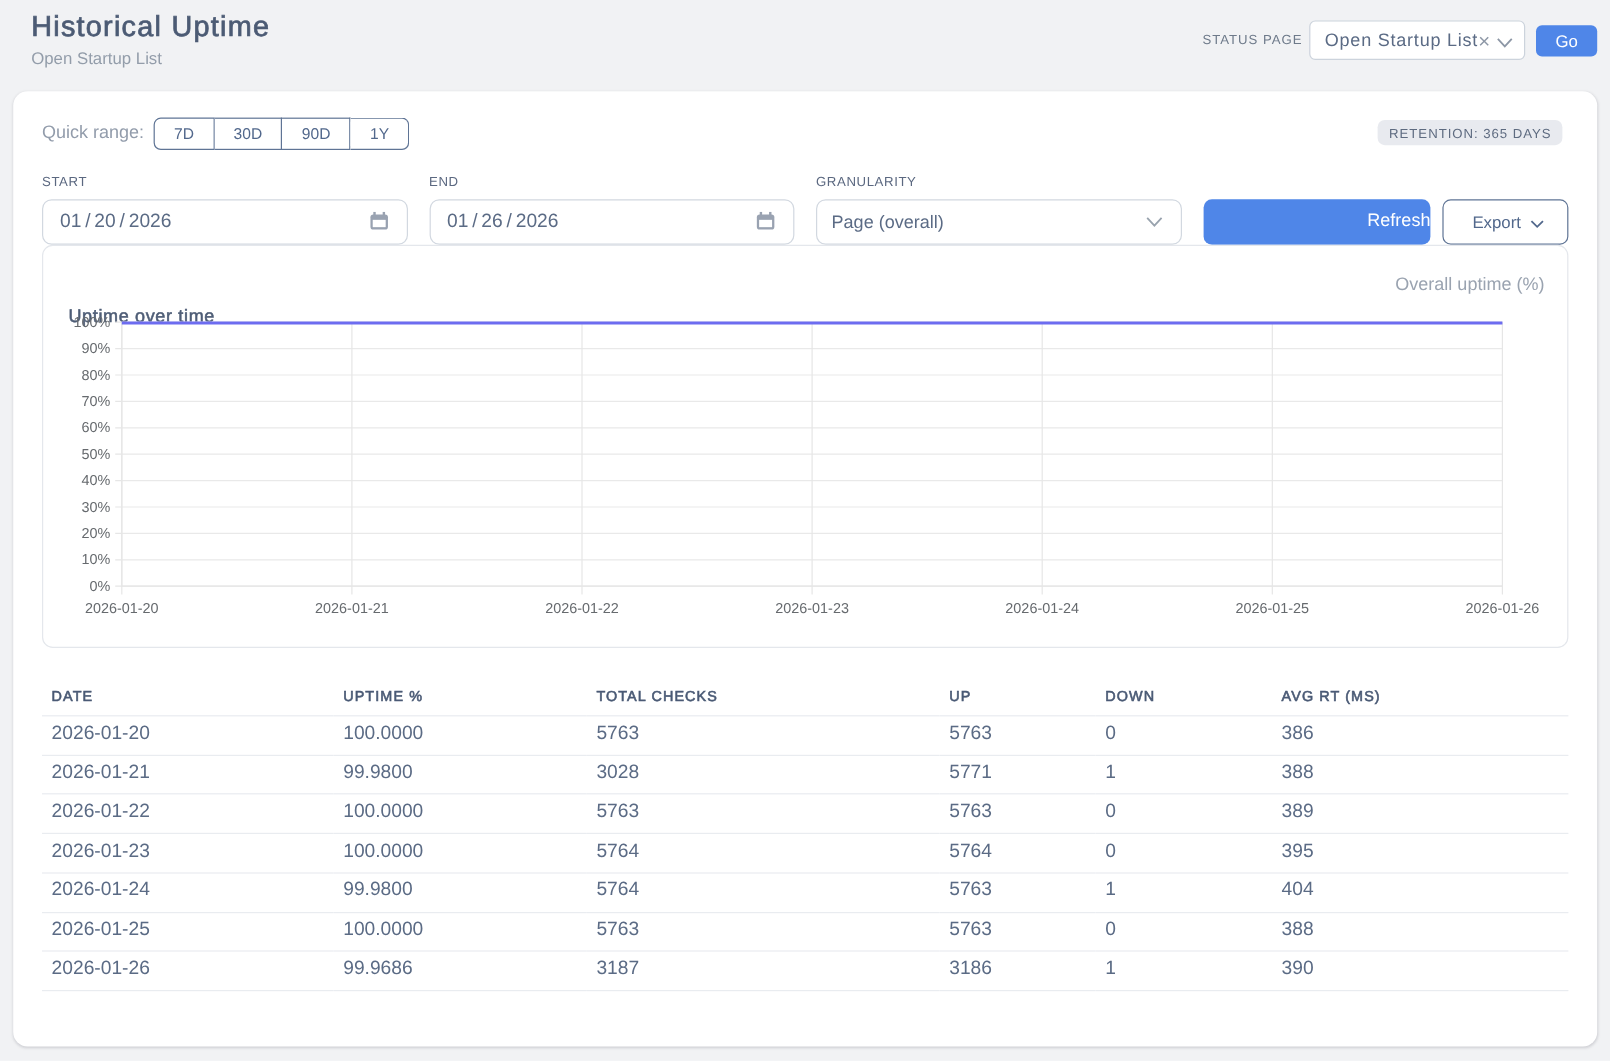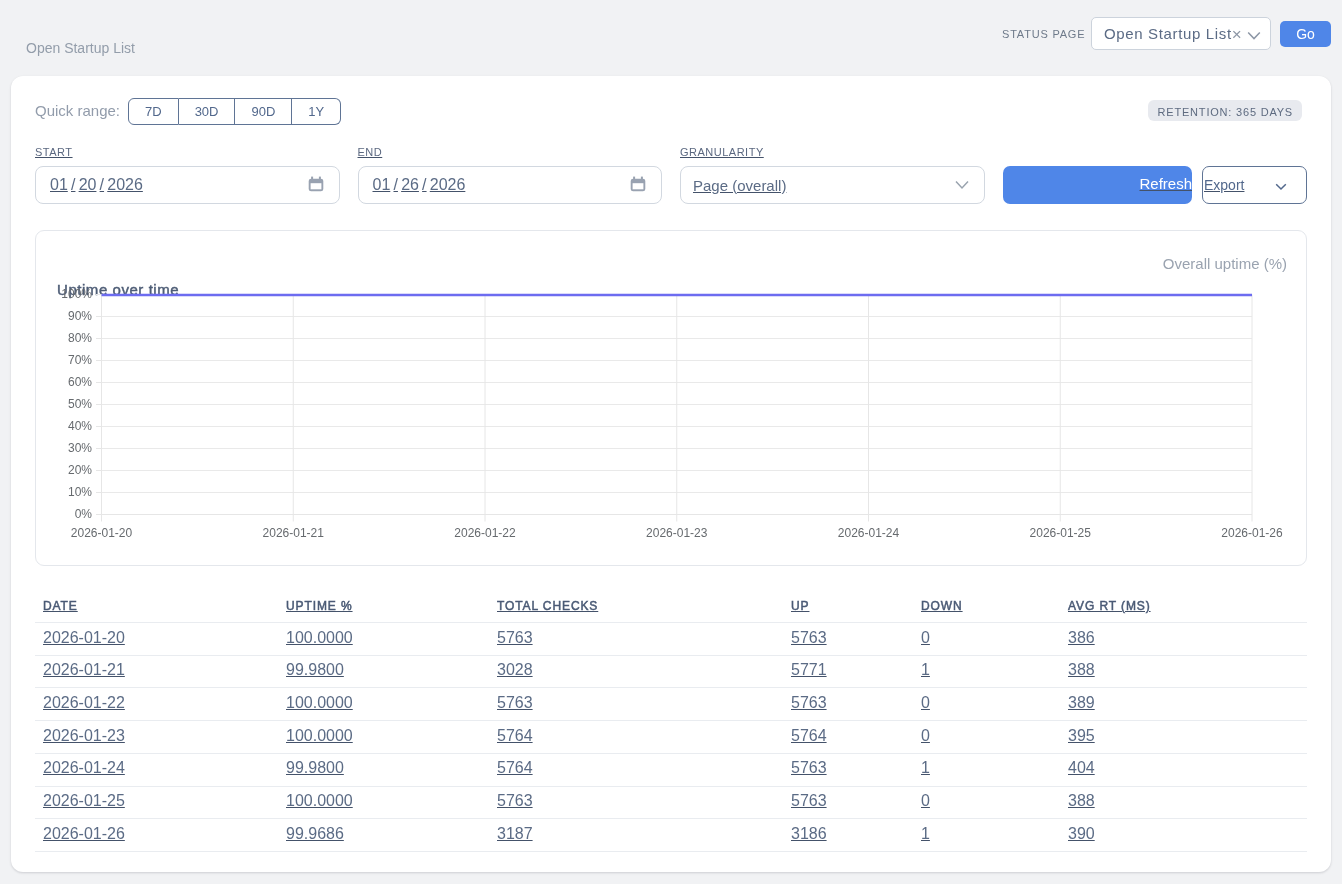--- a/index.html
+++ b/index.html
@@ -35,40 +35,40 @@
   position: absolute; left: 1280px; top: 21px; width: 51px; height: 26px;
   background: #4f86e8; color: #fff; border: none; border-radius: 5px;
   font-size: 14px; font-family: inherit; text-align: center; line-height: 26px;
 }
 
 .card {
   position: absolute; left: 11px; top: 76px; width: 1320px; height: 796px;
   background: #fff; border-radius: 12px;
   box-shadow: 0 1px 2px rgba(16,24,40,.06), 0 1px 3px rgba(16,24,40,.10);
 }
-.card-inner { position: relative; padding: 22px 24px; text-decoration: underline; }
+.card-inner { position: relative; padding: 22px 24px; }
 
 .qr-row { position: relative; height: 27px; margin-bottom: 21px; }
 .qr-label { position: absolute; left: 0; top: 4px; font-size: 15px; color: #929cab; }
 .seg { position: absolute; left: 93px; top: 0; display: flex; border-radius: 10px; }
 .seg button {
   height: 27px; padding: 0 16px; background: #fff;
   border: 1px solid #5f7495; border-left-width: 0;
   font-size: 13px; color: #52688c; font-family: inherit;
 }
 .seg button:first-child { border-left-width: 1px; border-radius: 6px 0 0 6px; }
 .seg button:last-child { border-radius: 0 6px 6px 0; }
 .badge {
   position: absolute; right: 5px; top: 2px; height: 21px;
   background: #e8eaef; border-radius: 6px; padding: 4px 9px 2px 10px;
   font-size: 11px; letter-spacing: 0.8px; color: #5e6b80;
   display: flex; align-items: center;
 }
 
-.form-grid { display: grid; grid-template-columns: repeat(4, 1fr); gap: 18px; margin-bottom: 26px; }
+.form-grid { display: grid; grid-template-columns: repeat(4, 1fr); gap: 18px; }
 .fld label {
   display: block; font-size: 11px; letter-spacing: 0.5px;
   color: #5b6880; margin-bottom: 7px; height: 13px;
 }
 .ctrl {
   position: relative; width: 100%; height: 38px; border: 1px solid #d2d8e0; border-radius: 8px;
   background: #fff; font-size: 16px; color: #5b6b85;
   display: flex; align-items: center; padding: 0 0 0 14px;
 }
 .ctrl .sp { display: inline-block; width: 3.2px; }
@@ -76,21 +76,21 @@
 .ctrl.sel { font-size: 15px; padding-left: 12px; }
 .ctrl svg.chev { position: absolute; right: 15px; top: 13px; }
 .btn-row { display: flex; gap: 10px; align-items: flex-end; }
 .refresh {
   flex: 1; height: 38px; background: #4f86e8; color: #fff; border: none;
   border-radius: 7px; font-size: 15px; font-family: inherit; padding-bottom: 3px; text-align: right;
 }
 .export {
   width: 105px; height: 38px; background: #fff; border: 1px solid #5f7495;
   border-radius: 7px; font-size: 14px; color: #52688c; font-family: inherit;
-  position: relative; text-align: left; padding-left: 1px;
+  position: relative; text-align: left; padding-left: 24px;
 }
 
 .chart-card {
   position: relative; height: 336px; border: 1px solid #e4e7ec; border-radius: 9px;
   margin-bottom: 26px;
 }
 .chart-title { position: absolute; left: 21px; top: 24px; font-size: 15px; font-weight: 400; color: #4e5d76; -webkit-text-stroke: 0.45px #4e5d76; letter-spacing: 0.55px; margin-top: 26px; }
 .chart-right { position: absolute; right: 19px; top: 24px; font-size: 15px; color: #9aa3b0; }
 
 table.data { width: 100%; border-collapse: collapse; }
@@ -101,20 +101,21 @@
 }
 table.data td {
   font-size: 16px; color: #5b6b85; padding: 6.5px 8px 9.5px 8px;
   border-top: 1px solid #e9ecf0; line-height: 15.7px;
 }
 table.data tbody tr:last-child td { border-bottom: 1px solid #e9ecf0; }
 </style>
 </head>
 <body>
 <div class="header">
+  <div class="h-title">Historical Uptime</div>
   <div class="h-sub">Open Startup List</div>
   <div class="sp-label">STATUS PAGE</div>
   <div class="sp-select">
       <span>Open Startup List</span>
       <span class="x">×</span>
       <svg width="14" height="10" viewBox="0 0 14 10" style="margin-left:5px;position:relative;top:2px">
         <path d="M1.2 1.4L7 7.6l5.8-6.2" fill="none" stroke="#8d97a6" stroke-width="1.5"></path>
       </svg>
     </div>
   <button class="go-btn">Go</button>

